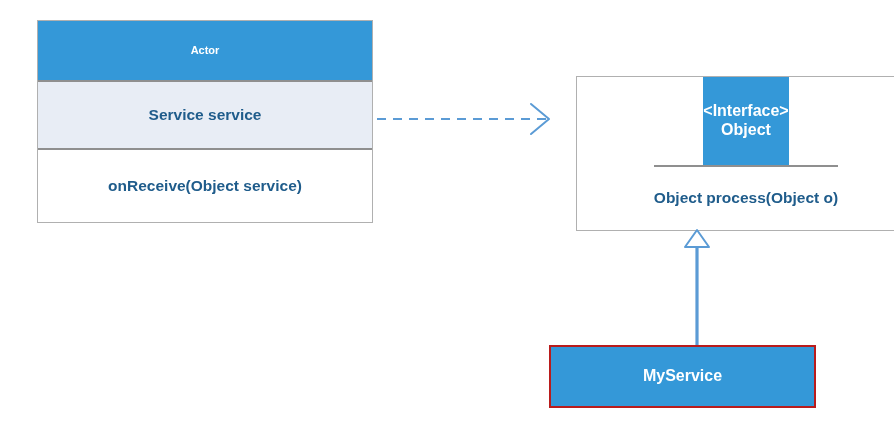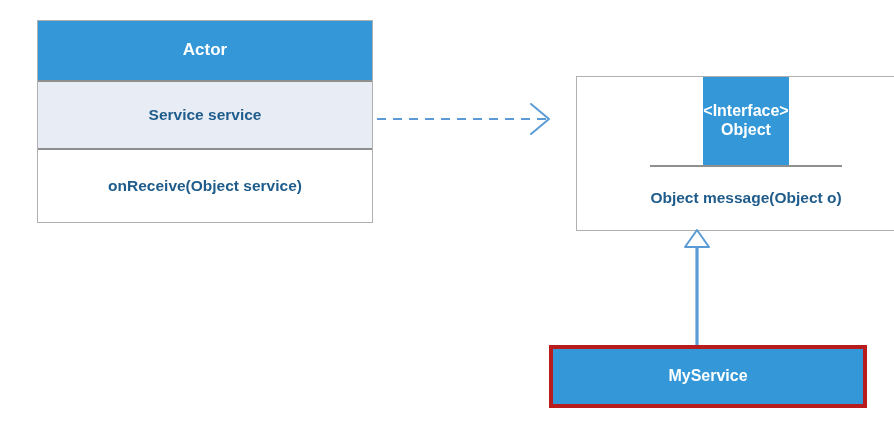--- a/index.html
+++ b/index.html
@@ -63,21 +63,21 @@
 
   
   #class-actor {
     left: 37px;
     top: 20px;
     width: 336px;
     height: 203px;
   }
   #class-actor .uml-header {
     height: 59px;
-    font-size: 17px;
+    font-size: 11px;
   }
   #class-actor .attrs {
     height: 68px;
     font-size: 15.5px;
   }
   #class-actor .ops {
     height: 74px;
     font-size: 15.5px;
   }
 
@@ -95,23 +95,23 @@
   }
   #class-service .ops {
     height: 65px;
     font-size: 15.5px;
   }
 
   
   #class-myservice {
     left: 549px;
     top: 345px;
-    width: 318px;
+    width: 267px;
     height: 63px;
-    border: 4px solid #b91c1c;
+    border: 2px solid #b91c1c;
   }
   #class-myservice .uml-header {
     height: 100%;
     font-size: 16px;
   }
 
   
   #connectors {
     position: absolute;
     left: 0;
@@ -137,21 +137,21 @@
       <span>onReceive(Object service)</span>
     </div>
   </div>
 
   <div class="uml-class" id="class-service">
     <div class="uml-header">
       <span>&lt;Interface&gt;</span>
       <span>Object</span>
     </div>
     <div class="uml-compartment ops">
-      <span>Object message(Object o)</span>
+      <span>Object process(Object o)</span>
     </div>
   </div>
 
   <div class="uml-class" id="class-myservice">
     <div class="uml-header">
       <span>MyService</span>
     </div>
   </div>
 
   <svg id="connectors" viewBox="0 0 894 430" width="894" height="430">

